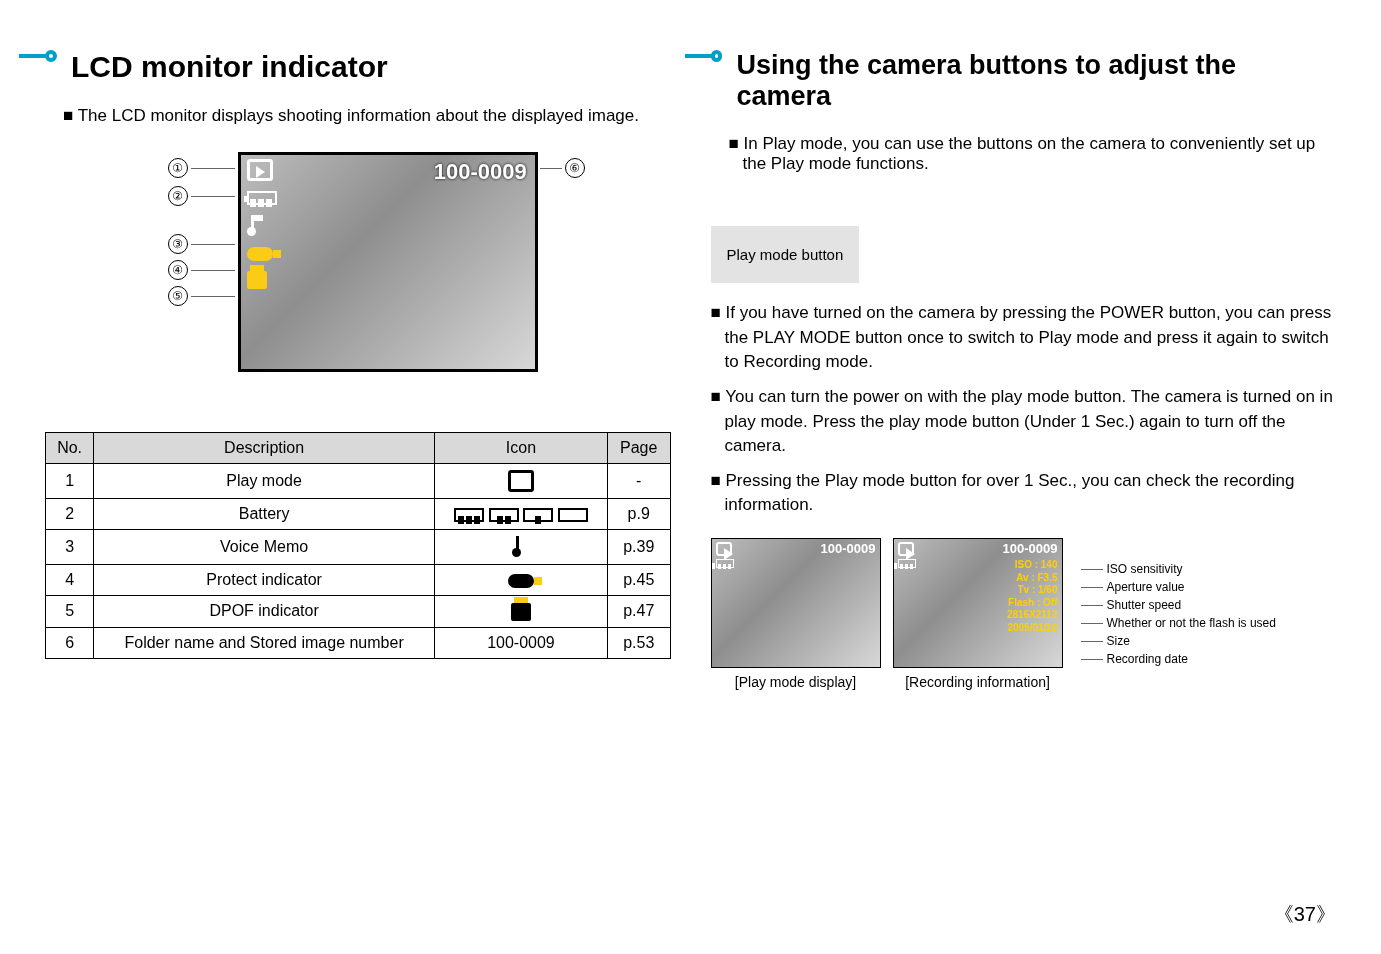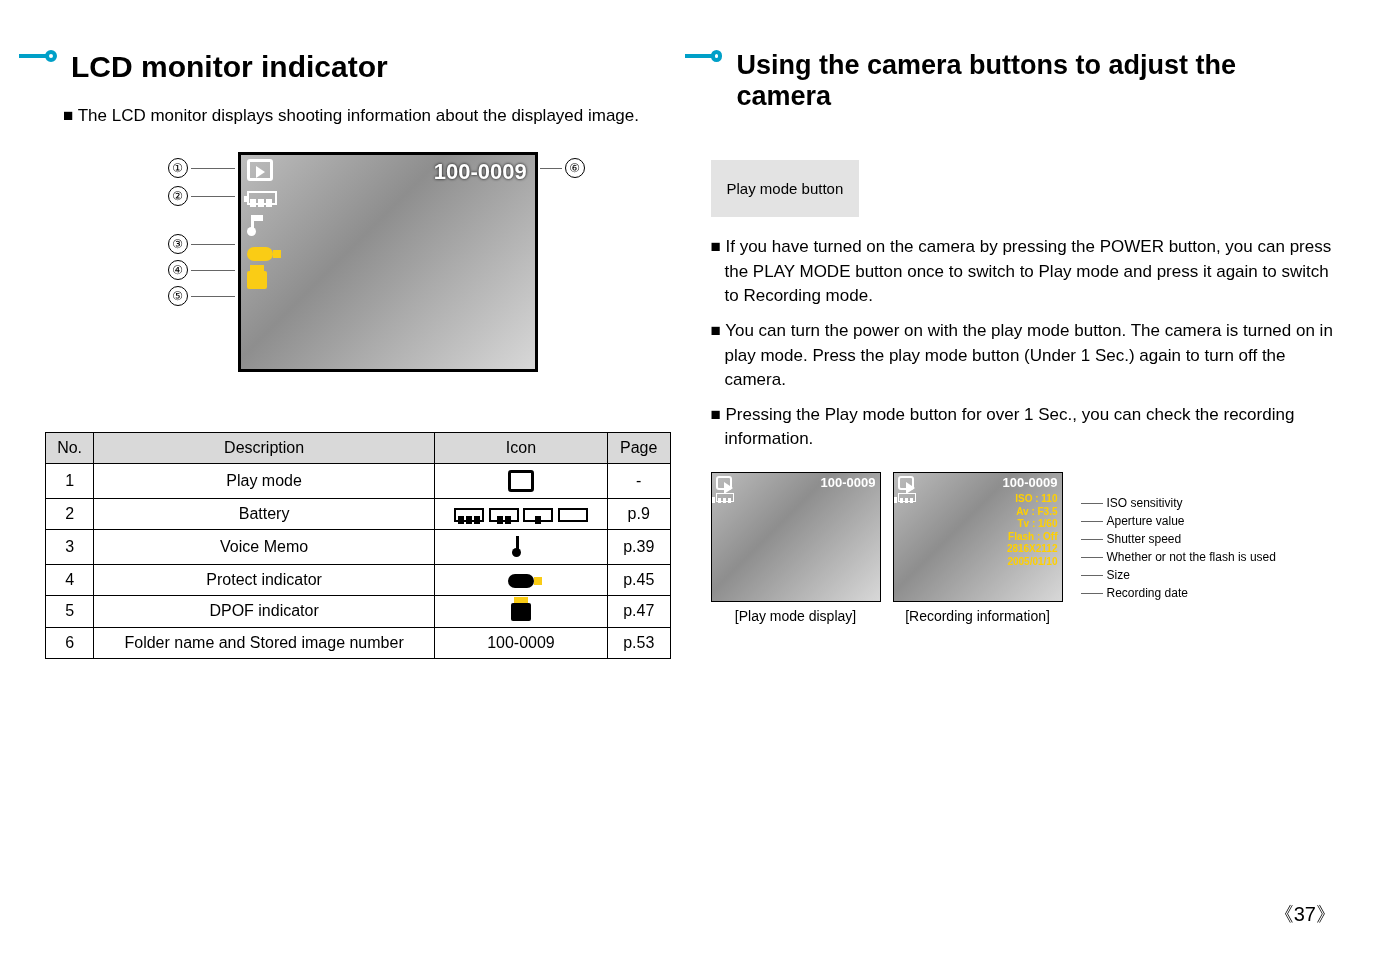--- a/index.html
+++ b/index.html
@@ -288,20 +288,21 @@
       </tbody>
     </table>
   </div>
 
   <div class="col">
     <div class="sec-title right">
       <span class="bullet"></span>
       <span class="title">Using the camera buttons to adjust the camera</span>
     </div>
 
+    <p class="intro">■ In Play mode, you can use the buttons on the camera to conveniently set up the Play mode functions.</p>
 
     <div class="subhead-box">Play mode button</div>
 
     <ul class="bullets">
       <li>■ If you have turned on the camera by pressing the POWER button, you can press the PLAY MODE button once to switch to Play mode and press it again to switch to Recording mode.</li>
       <li>■ You can turn the power on with the play mode button. The camera is turned on in play mode. Press the play mode button (Under 1 Sec.) again to turn off the camera.</li>
       <li>■ Pressing the Play mode button for over 1 Sec., you can check the recording information.</li>
     </ul>
 
     <div class="rec-info">
@@ -318,21 +319,21 @@
 
 
       <div class="col-thumb">
         <div class="thumb small-info">
           <div class="tl">
             <span class="ico-play" style="width:16px;height:14px;border-width:2px;"></span>
             <span class="ico-batt" style="width:18px;height:9px;border-width:1.5px;"><span class="seg" style="width:3px;height:5px;"></span><span class="seg" style="width:3px;height:5px;"></span><span class="seg" style="width:3px;height:5px;"></span></span>
           </div>
           <span class="fn">100-0009</span>
           <div class="info-lines">
-            <div>ISO : 110</div>
+            <div>ISO : 140</div>
             <div>Av : F3.5</div>
             <div>Tv : 1/60</div>
             <div>Flash : Off</div>
             <div>2816X2112</div>
             <div>2005/01/10</div>
           </div>
         </div>
         <div class="thumb-caption">[Recording information]</div>
       </div>
 

